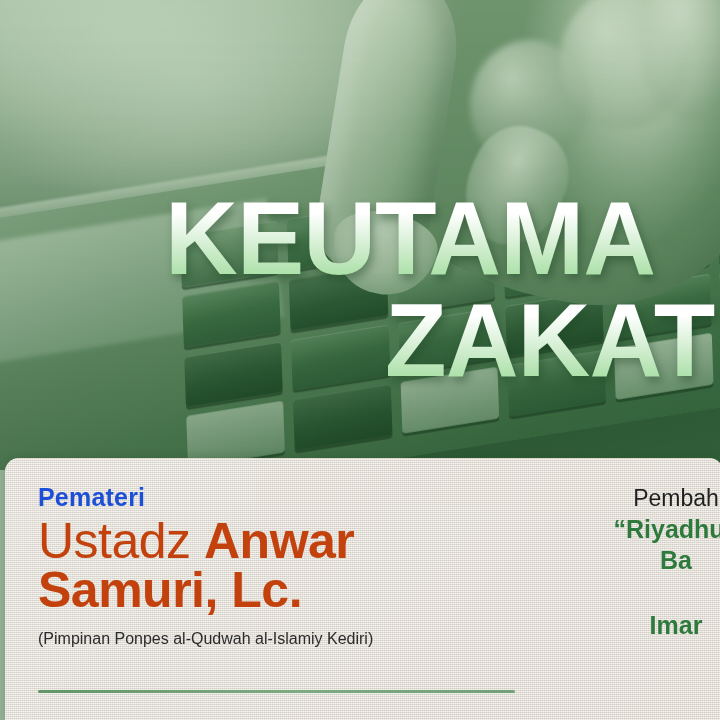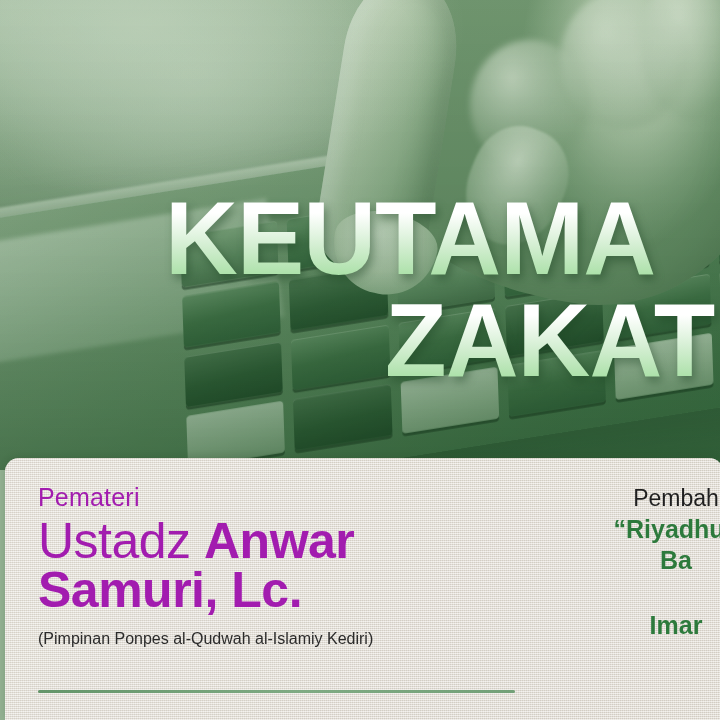--- a/index.html
+++ b/index.html
@@ -178,26 +178,26 @@
     background:linear-gradient(135deg, #f2efe9 0%, #eae7e0 48%, #e6e2da 100%);
     mix-blend-mode:multiply;
     opacity:.6;
   }
 
   .panel-inner { position:relative; width:100%; height:100%; }
 
   
   .speaker-block { position:absolute; left:33px; top:24px; width:520px; }
   .kicker {
-    font-size:25px; font-weight:normal; color:#a21caf;
+    font-size:25px; font-weight:bold; color:#1d4ed8;
     letter-spacing:.2px; line-height:30px;
   }
   .speaker-name {
     margin-top:5px;
-    font-size:50px; line-height:49px; color:#a21caf;
+    font-size:50px; line-height:49px; color:#c2410c;
     letter-spacing:-.5px;
   }
   .speaker-name .nm-light { font-weight:normal; }
   .speaker-name .nm-bold  { font-weight:bold; }
   .speaker-name .row2 { display:block; font-weight:bold; }
   .speaker-affil {
     margin-top:11px;
     font-size:16px; line-height:26px; color:#2b2b2b; font-weight:normal;
   }
   .divider {

